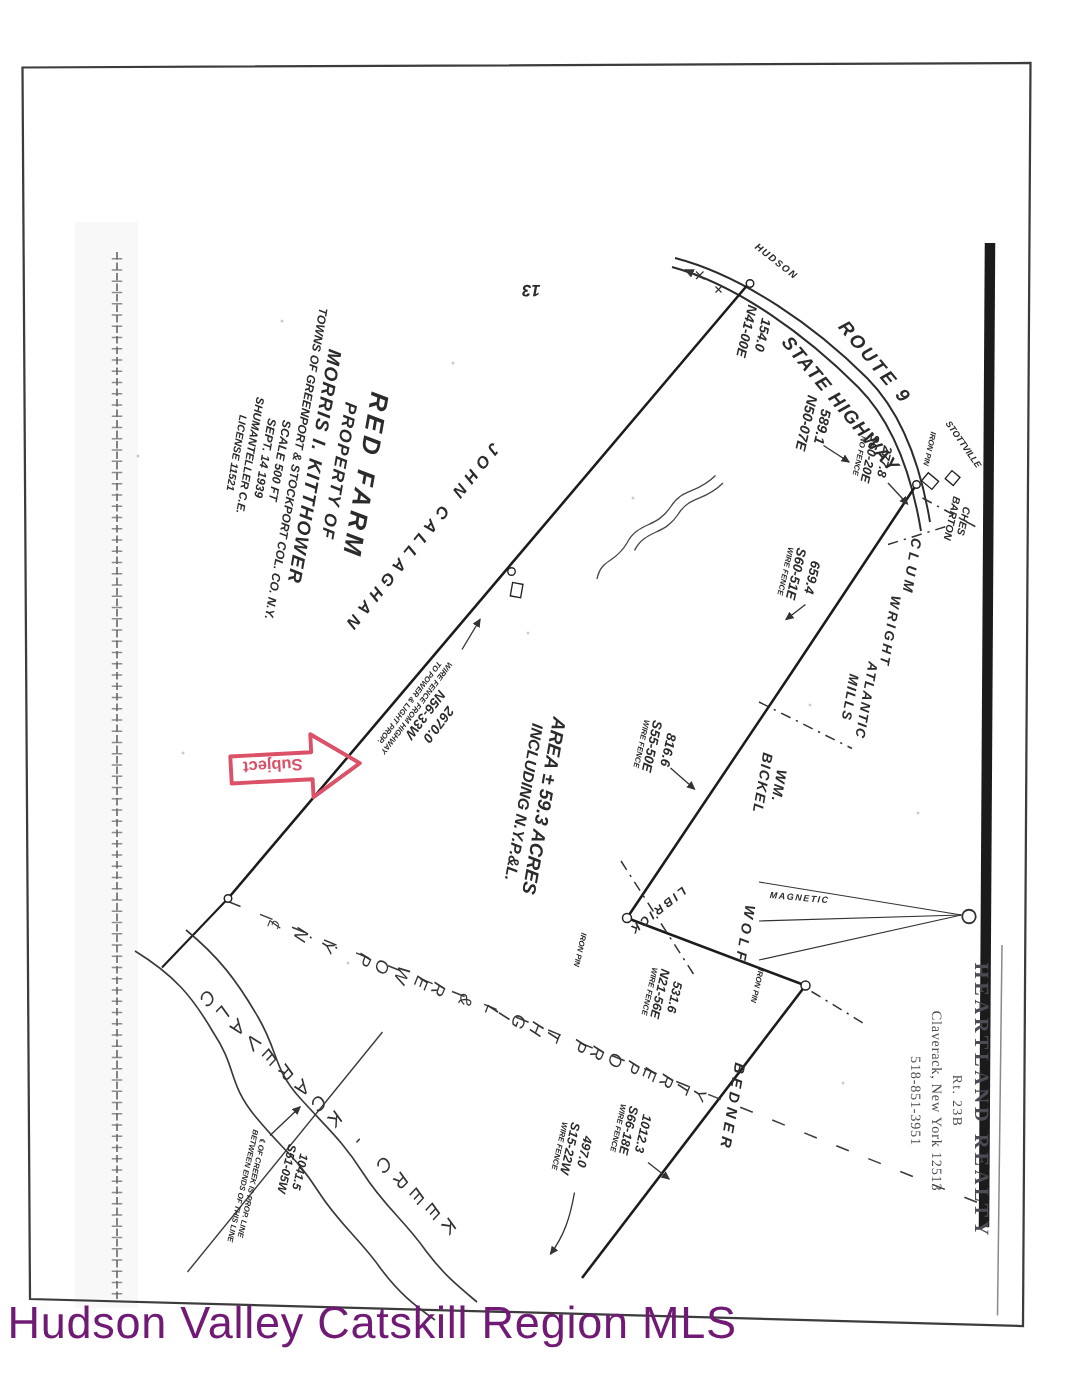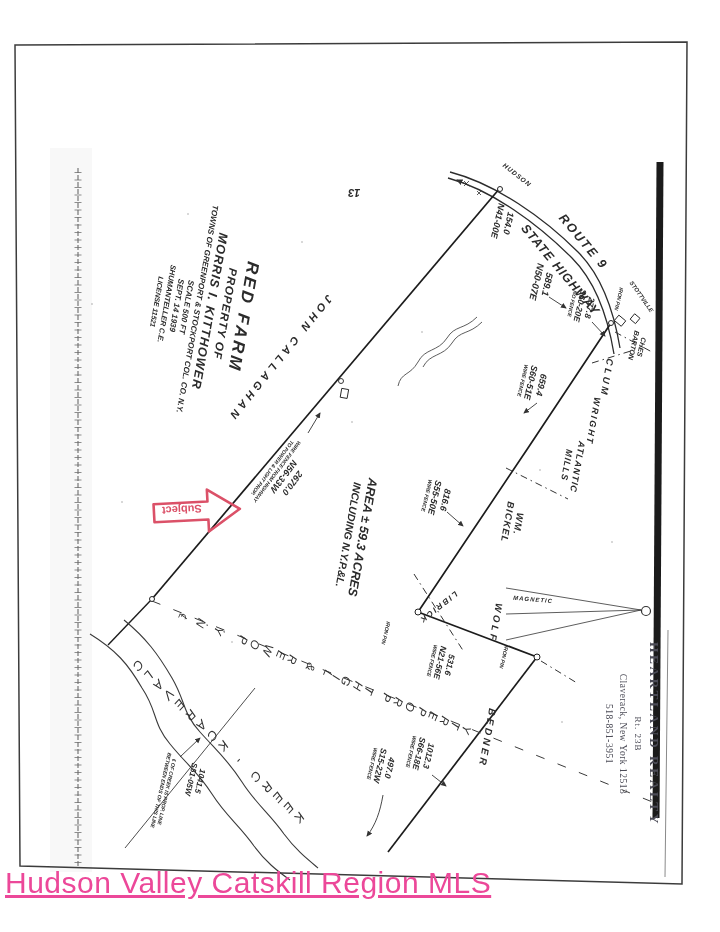--- a/index.html
+++ b/index.html
@@ -315,15 +315,15 @@
     <div class="r4">518-851-3951</div>
   </div>
 
   <div class="subject-stamp">
     <svg width="96" height="52" viewBox="0 0 96 52">
       <polygon points="4,16 58,16 58,4 90,25 58,46 58,34 4,34" fill="none" stroke="#db5168" stroke-width="2.6" stroke-linejoin="round"></polygon>
     </svg>
     <div class="txt" style="color:#db5168;">Subject</div>
   </div>
 
-  <div class="watermark" style="color:#ec4899;text-decoration:underline;">Hudson Valley Catskill Region MLS</div>
+  <div class="watermark" style="color:#701a75;">Hudson Valley Catskill Region MLS</div>
 
 </div>
 
 </body></html>

